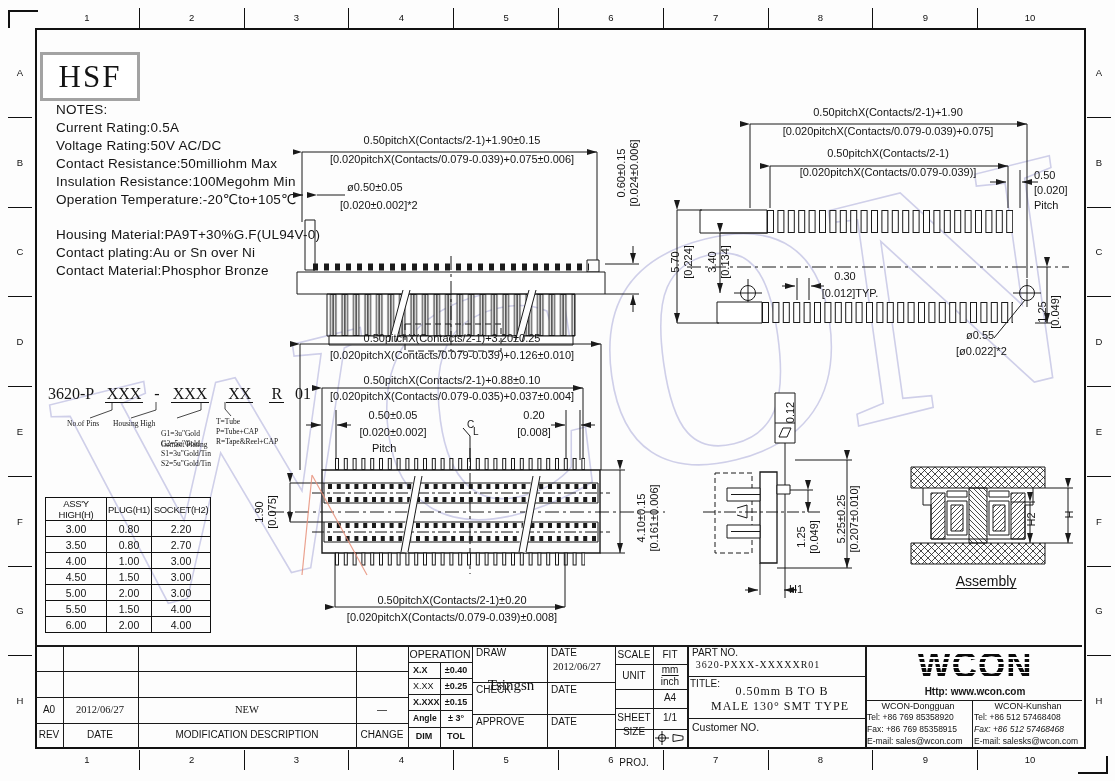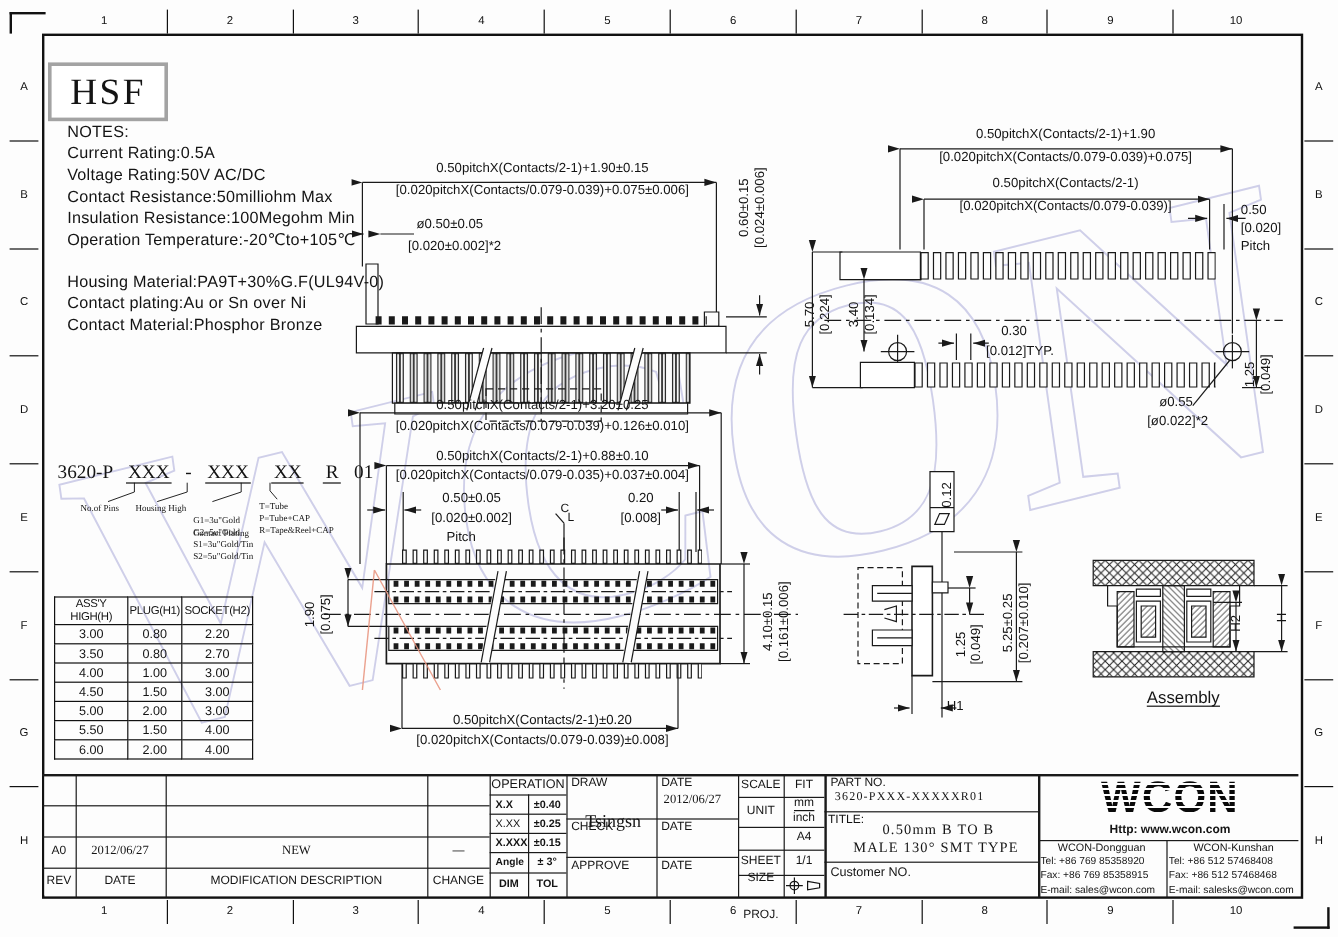--- a/index.html
+++ b/index.html
@@ -564,21 +564,21 @@
   <div class="tblbl" style="left:692px;top:721px;font-size:10.5px;">Customer NO.</div>
 
   <div class="wcon-logo">WCON</div>
   <div class="tblbl c" style="left:975px;top:686px;font-size:10px;font-weight:bold;">Http: www.wcon.com</div>
   <div class="tblbl c" style="left:918px;top:701px;font-size:9px;">WCON-Dongguan</div>
   <div class="tblbl" style="left:867px;top:712px;font-size:8.5px;">Tel: +86 769 85358920</div>
   <div class="tblbl" style="left:867px;top:724px;font-size:8.5px;">Fax: +86 769 85358915</div>
   <div class="tblbl" style="left:867px;top:736px;font-size:8.5px;">E-mail: sales@wcon.com</div>
   <div class="tblbl c" style="left:1028px;top:701px;font-size:9px;">WCON-Kunshan</div>
   <div class="tblbl" style="left:974px;top:712px;font-size:8.5px;">Tel: +86 512 57468408</div>
-  <div class="tblbl" style="left:974px;top:724px;font-size:8.5px;">Fax: +86 512 57468468</div>
+  <div class="tblbl" style="left:974px;top:724px;font-size:8.5px;font-style:italic;">Fax: +86 512 57468468</div>
   <div class="tblbl" style="left:974px;top:736px;font-size:8.5px;">E-mail: salesks@wcon.com</div>
 
   <div class="tblbl c" style="left:49px;top:704px;">A0</div>
   <div class="tblbl c serif" style="left:100px;top:704px;font-size:10.5px;">2012/06/27</div>
   <div class="tblbl c serif" style="left:247px;top:704px;font-size:10.5px;">NEW</div>
   <div class="tblbl c" style="left:382px;top:704px;">—</div>
   <div class="tblbl c" style="left:49px;top:729px;">REV</div>
   <div class="tblbl c" style="left:100px;top:729px;">DATE</div>
   <div class="tblbl c" style="left:247px;top:729px;">MODIFICATION DESCRIPTION</div>
   <div class="tblbl c" style="left:382px;top:729px;">CHANGE</div>

